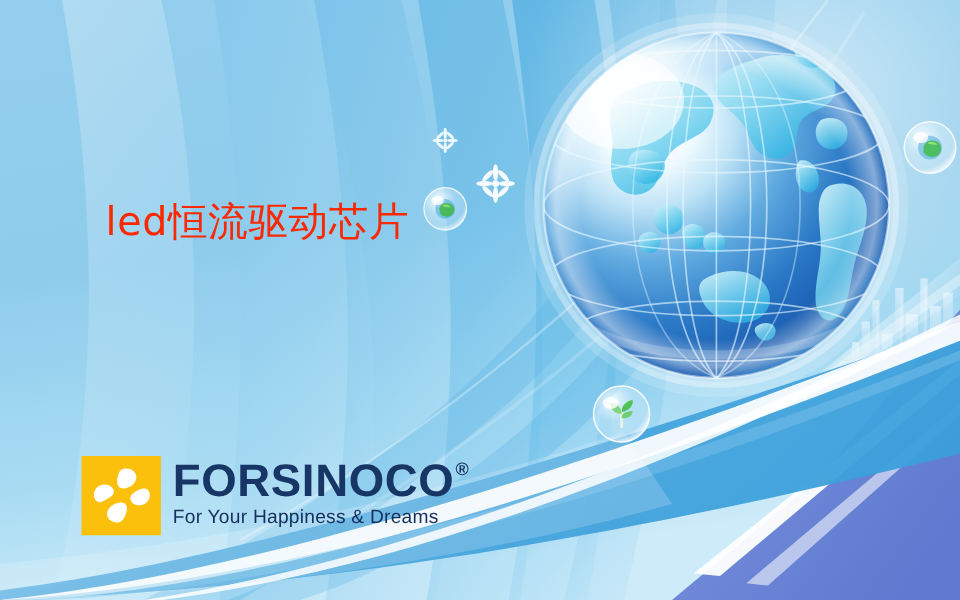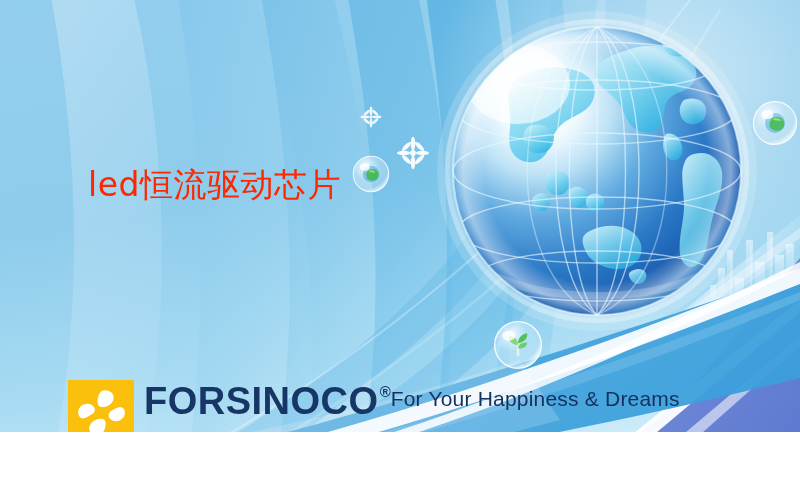--- a/index.html
+++ b/index.html
@@ -8,21 +8,21 @@
     padding: 0;
     background: #ffffff;
   }
   body {
     font-family: "Liberation Sans", "DejaVu Sans", sans-serif;
   }
 
   .banner {
     position: relative;
     width: 800px;
-    height: 432px;
+    height: 500px;
     overflow: hidden;
     background: linear-gradient(165deg, #95cfee 0%, #8ecbec 35%, #a4d9f2 70%, #c2e6f7 100%);
   }
 
   
   .bg-layer {
     position: absolute;
     inset: 0;
     overflow: hidden;
   }
@@ -90,21 +90,21 @@
     width: 66px;
     height: 66px;
     background: #fbc00b;
     flex: 0 0 auto;
     position: relative;
   }
   .logo-mark svg { display:block; width:66px; height:66px; }
   .logo-text {
     margin-left: 10px;
     display: flex;
-    flex-direction: row;
+    flex-direction: column;
     justify-content: flex-start;
     padding-top: 3px;
   }
   .logo-name-row {
     display: flex;
     align-items: flex-start;
     line-height: 1;
   }
   .logo-name {
     color: #173666;
@@ -117,21 +117,21 @@
   .logo-reg {
     color: #173666;
     font-size: 15px;
     font-weight: bold;
     line-height: 1;
     margin-left: 1px;
     margin-top: 1px;
   }
   .logo-tagline {
     color: #15305e;
-    font-size: 21px;
+    font-size: 16px;
     font-weight: normal;
     letter-spacing: 0.2px;
     margin-top: 4px;
     font-family: "Liberation Sans", sans-serif;
   }
 </style>
 </head>
 <body>
 
 <div class="banner">

